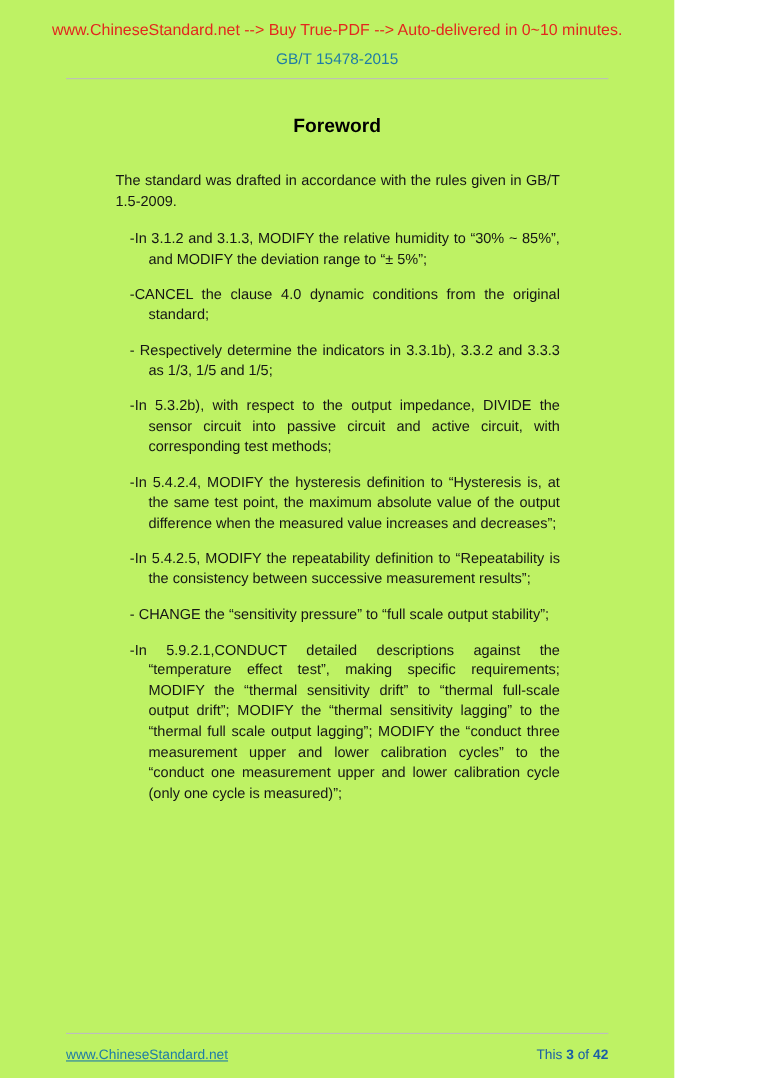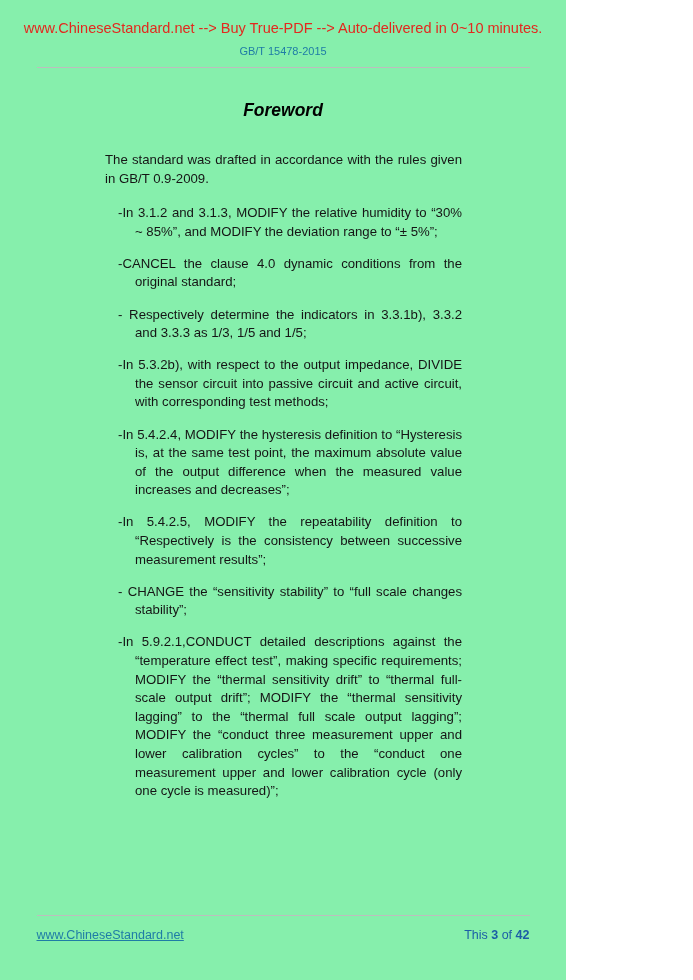--- a/index.html
+++ b/index.html
@@ -5,53 +5,53 @@
   :root{
     --promo-red:#e3281e;
     --accent-teal:#1f7ca6;
     --page-blue:#1b5ea6;
     --text:#151515;
     --rule:#bdbdbd;
   }
   *{box-sizing:border-box;}
   html,body{margin:0;padding:0;background:#ffffff;}
   .page{
-    width:566px;height:980px;position:relative;background:#86efac;
+    width:613px;height:980px;position:relative;background:#bef264;
     font-family:"Liberation Sans","DejaVu Sans",sans-serif;
     color:var(--text);overflow:hidden;
   }
   .promo{
     padding-top:20px;text-align:center;
     color:var(--promo-red);font-size:14.5px;font-weight:400;
   }
   .std-code{
     margin-top:9px;text-align:center;
-    color:var(--accent-teal);font-size:11px;
+    color:var(--accent-teal);font-size:14px;
   }
   .rule{
     border:none;border-top:1px solid var(--rule);
     width:493px;margin:10px auto 0 auto;height:0;
   }
   .doc-title{
     margin:32px 0 0 0;text-align:center;
-    font-size:17.5px;font-weight:700;color:#000;font-style:italic;
+    font-size:17.5px;font-weight:700;color:#000;
   }
   .content{
     margin:30px 104px 0 105px;
     font-size:13.2px;line-height:18.6px;color:var(--text);
     text-align:justify;
   }
   .para{margin:0 0 16px 0;}
   .item{
     margin:0 0 13.5px 0;
     padding-left:30px;
     text-indent:-17px;
   }
   .footer{
-    position:absolute;left:0;right:0;bottom:38px;
+    position:absolute;left:0;right:0;bottom:14px;
   }
   .footer .rule{margin:0 auto 12px auto;}
   .footer-row{
     width:493px;margin:0 auto;
     display:flex;justify-content:space-between;align-items:baseline;
     font-size:12.5px;
   }
   .footer-link{
     color:var(--accent-teal);text-decoration:underline;cursor:pointer;
   }
@@ -65,29 +65,29 @@
 
   <div class="promo">www.ChineseStandard.net --&gt; Buy True-PDF --&gt; Auto-delivered in 0~10 minutes.</div>
 
   <div class="std-code">GB/T 15478-2015</div>
 
   <hr class="rule">
 
   <h1 class="doc-title">Foreword</h1>
 
   <div class="content">
-    <p class="para">The standard was drafted in accordance with the rules given in GB/T 0.9-2009.</p>
+    <p class="para">The standard was drafted in accordance with the rules given in GB/T 1.5-2009.</p>
 
     <p class="item">-In 3.1.2 and 3.1.3, MODIFY the relative humidity to “30% ~ 85%”, and MODIFY the deviation range to “± 5%”;</p>
     <p class="item">-CANCEL the clause 4.0 dynamic conditions from the original standard;</p>
     <p class="item">- Respectively determine the indicators in 3.3.1b), 3.3.2 and 3.3.3 as 1/3, 1/5 and 1/5;</p>
     <p class="item">-In 5.3.2b), with respect to the output impedance, DIVIDE the sensor circuit into passive circuit and active circuit, with corresponding test methods;</p>
     <p class="item">-In 5.4.2.4, MODIFY the hysteresis definition to “Hysteresis is, at the same test point, the maximum absolute value of the output difference when the measured value increases and decreases”;</p>
-    <p class="item">-In 5.4.2.5, MODIFY the repeatability definition to “Respectively is the consistency between successive measurement results”;</p>
-    <p class="item">- CHANGE the “sensitivity stability” to “full scale changes stability”;</p>
+    <p class="item">-In 5.4.2.5, MODIFY the repeatability definition to “Repeatability is the consistency between successive measurement results”;</p>
+    <p class="item">- CHANGE the “sensitivity pressure” to “full scale output stability”;</p>
     <p class="item">-In 5.9.2.1,CONDUCT detailed descriptions against the “temperature effect test”, making specific requirements; MODIFY the “thermal sensitivity drift” to “thermal full-scale output drift”; MODIFY the “thermal sensitivity lagging” to the “thermal full scale output lagging”; MODIFY the “conduct three measurement upper and lower calibration cycles” to the “conduct one measurement upper and lower calibration cycle (only one cycle is measured)”;</p>
   </div>
 
   <div class="footer">
     <hr class="rule">
     <div class="footer-row">
       <a class="footer-link">www.ChineseStandard.net</a>
       <div class="page-info">
         <span>This</span>
         <b>3</b>

